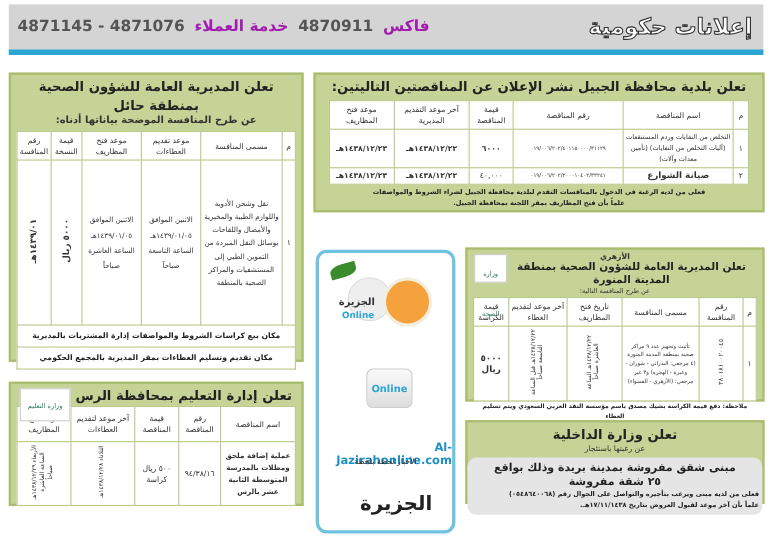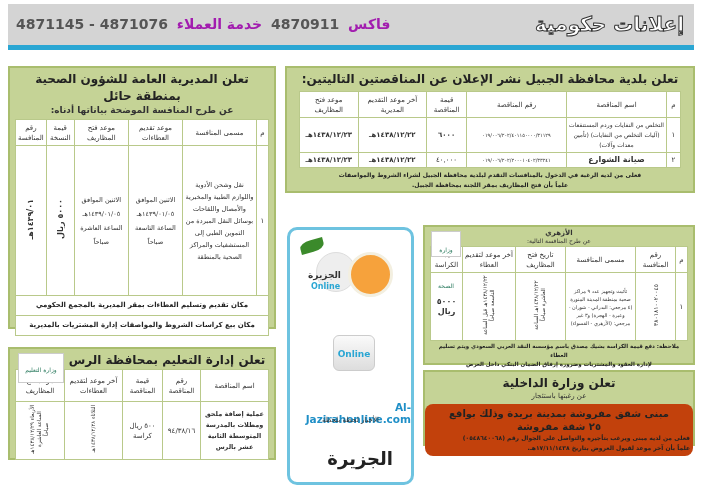--- a/index.html
+++ b/index.html
@@ -21,21 +21,21 @@
 .ad{position:absolute;left:287px;top:227px;width:127px;height:258px;border:3px solid #6ec3e0;border-radius:10px;background:#fff}
 .orange{position:absolute;left:26px;top:22px;width:40px;height:40px;border-radius:50%;background:#eee;border:1px solid #ddd}
 .orange2{position:absolute;left:58px;top:22px;width:45px;height:45px;border-radius:50%;background:#f6a23c;border:3px solid #f3efe0}
 .leaf{position:absolute;left:10px;top:10px;width:24px;height:12px;background:#3b8a2b;border-radius:50% 0;transform:rotate(-15deg)}
 .appicon{position:absolute;left:43px;top:105px;width:42px;height:36px;border-radius:6px;background:linear-gradient(#fafafa,#ddd);border:1px solid #ccc;font-size:9px;color:#2aa6d3;font-weight:bold;text-align:center;line-height:36px;direction:ltr}
 .url{position:absolute;left:0;top:171px;width:100%;text-align:right;font-size:10.5px;font-weight:bold;color:#1f8fc7;direction:ltr}
 .tag{position:absolute;left:0;top:186px;width:100%;text-align:center;font-size:7px;color:#333}
 .logo{position:absolute;right:18px;top:218px;font-size:18px;font-weight:bold;color:#222}
 .logo-sm{position:absolute;left:18px;top:40px;font-size:9px;font-weight:bold;color:#333}
 .online{position:absolute;left:21px;top:52px;font-size:8px;color:#2aa6d3;font-weight:bold;direction:ltr}
-.inner{background:#c2410c;border-radius:8px;margin:4px 0;padding:3px}
+.inner{background:#e5e5e5;border-radius:8px;margin:4px 0;padding:3px}
 .minlogo{position:absolute;background:#fff;border:1px solid #ccc;font-size:6px;color:#2a7a5e;text-align:center}
 </style>
 </head>
 <body>
 
 <div class="hdr">
   <div class="brand">إعلانات حكومية</div>
   <div class="contact">
     <span>4871145 - 4871076</span>
     <span class="lbl">فاكس</span>
@@ -96,44 +96,45 @@
     </tr>
     <tr style="height:150px">
       <td>١</td>
       <td style="font-weight:normal;font-size:6.5px;line-height:12px">نقل وشحن الأدوية واللوازم الطبية والمخبرية والأمصال واللقاحات بوسائل النقل المبردة من التموين الطبي إلى المستشفيات والمراكز الصحية بالمنطقة</td>
       <td style="font-size:6.5px;line-height:14px">الاثنين الموافق ١٤٣٩/٠١/٠٥هـ الساعة التاسعة صباحاً</td>
       <td style="font-size:6.5px;line-height:14px">الاثنين الموافق ١٤٣٩/٠١/٠٥هـ الساعة العاشرة صباحاً</td>
       <td><span class="vert" style="font-weight:bold;font-size:8px">٥٠٠٠ ريال</span></td>
       <td><span class="vert" style="font-weight:bold;font-size:8px">١٤٣٩/٠١هـ</span></td>
     </tr>
     <tr>
-          <td colspan="6" class="note" style="font-size:7px;padding:4px">مكان تقديم وتسليم العطاءات بمقر المديرية بالمجمع الحكومي</td>
+          <td colspan="6" class="note" style="font-size:7px;padding:4px">مكان بيع كراسات الشروط والمواصفات إدارة المشتريات بالمديرية</td>
         </tr>
     <tr>
-          <td colspan="6" class="note" style="font-size:7px;padding:4px">مكان بيع كراسات الشروط والمواصفات إدارة المشتريات بالمديرية</td>
+          <td colspan="6" class="note" style="font-size:7px;padding:4px">مكان تقديم وتسليم العطاءات بمقر المديرية بالمجمع الحكومي</td>
         </tr>
   </tbody>
     </table>
 </div>
 
 <div class="ad">
   <div class="leaf"></div>
   <div class="orange"></div>
   <div class="orange2"></div>
   <div class="logo-sm">الجزيرة</div>
   <div class="online">Online</div>
   <div class="appicon">Online</div>
   <div class="url">Al-Jazirahonline.com</div>
   <div class="tag">الأخبار لحظة بلحظة</div>
   <div class="logo">الجزيرة</div>
 </div>
 
 <div class="box" style="left:423px;top:225px;width:272px;height:140px;padding:2px 5px">
   <div class="minlogo" style="left:6px;top:4px;width:30px;height:26px;line-height:36px">وزارة الصحة</div>
   <div class="sub" style="font-size:7px">الأزهري</div>
+  <div class="title" style="font-size:9.5px;line-height:12px;padding-left:30px">تعلن المديرية العامة للشؤون الصحية بمنطقة المدينة المنورة</div>
   <div class="sub" style="font-size:6px;font-weight:normal;margin-bottom:2px">عن طرح المنافسة التالية:</div>
   <table>
     <tbody>
         <tr>
       <th style="width:12px;height:20px">م</th>
       <th style="width:40px">رقم المنافسة</th>
       <th style="width:70px">مسمى المنافسة</th>
       <th>تاريخ فتح المظاريف</th>
       <th>آخر موعد لتقديم العطاء</th>
       <th style="width:32px">قيمة الكراسة</th>
@@ -172,21 +173,21 @@
       <td style="font-weight:bold;font-size:6.5px;line-height:11px">عملية إضافة ملحق ومظلات بالمدرسة المتوسطة الثانية عشر بالرس</td>
       <td>٩٤/٣٨/١٦</td>
       <td>٥٠٠ ريال كراسة</td>
       <td><span class="vert" style="font-size:5.5px;max-height:50px">الثلاثاء ١٤٣٨/١٢/٢٨هـ</span></td>
       <td><span class="vert" style="font-size:5.5px;line-height:7px;max-height:50px">الأربعاء ١٤٣٨/١٢/٢٩هـ الساعة العاشرة صباحاً</span></td>
     </tr>
   </tbody>
     </table>
 </div>
 
-<div class="box" style="left:423px;top:370px;width:272px;height:76px;padding:3px 0">
+<div class="box" style="left:423px;top:382px;width:272px;height:76px;padding:3px 0">
   <div class="title" style="font-size:12px">تعلن وزارة الداخلية</div>
   <div class="sub" style="font-size:7px;font-weight:normal">عن رغبتها باستئجار</div>
   <div class="inner">
     <div class="title" style="font-size:10px;line-height:13px">مبنى شقق مفروشة بمدينة بريدة وذلك بواقع</div>
     <div class="title" style="font-size:10px;line-height:13px">٢٥ شقة مفروشة</div>
     <div class="note" style="font-size:6px;line-height:10px;padding:0;text-align:right">
       <div>فعلى من لديه مبنى ويرغب بتأجيره والتواصل على الجوال رقم (٠٥٤٨٦٤٠٠٦٨)</div>
       <div>علماً بأن آخر موعد لقبول العروض بتاريخ ١٧/١١/١٤٣٨هـ.</div>
     </div>
   </div>

